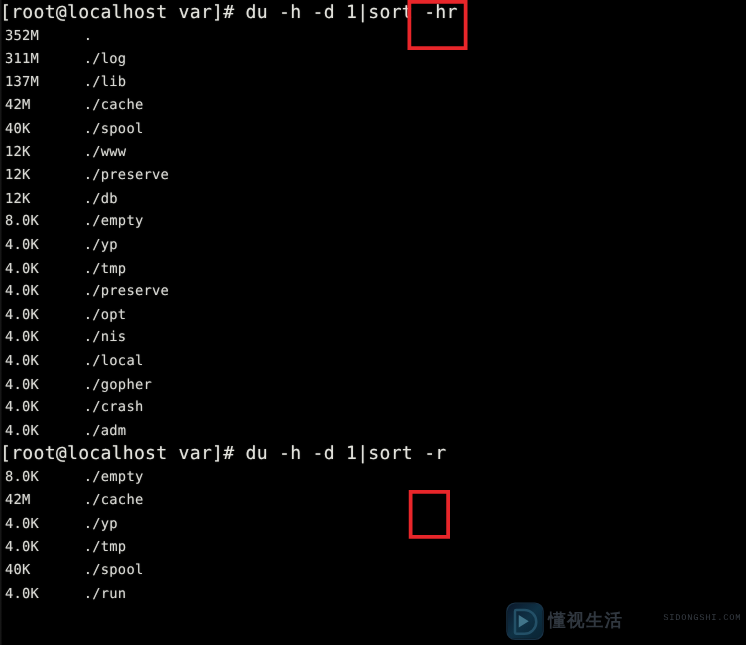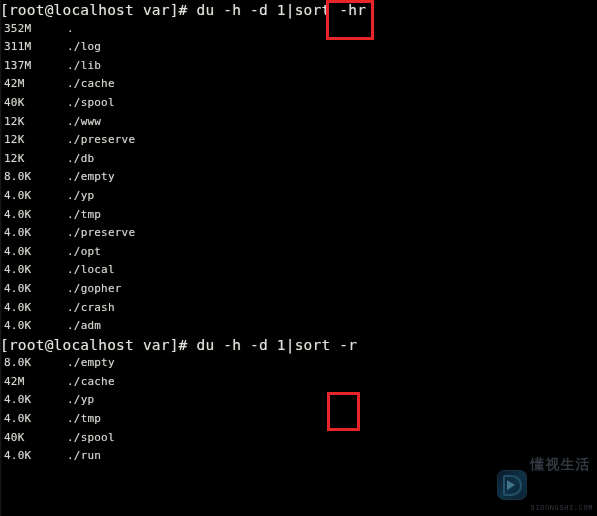--- a/index.html
+++ b/index.html
@@ -121,21 +121,21 @@
     left: 9px;
     top: 9px;
     width: 0;
     height: 0;
     border-left: 8px solid #4d8aa3;
     border-top: 5.5px solid transparent;
     border-bottom: 5.5px solid transparent;
   }
   #wm-text {
     display: flex;
-    flex-direction: column;
+    flex-direction: row;
     justify-content: flex-end;
     line-height: 1;
     gap: 32px;
   }
   #wm-cn {
     font-family: "DejaVu Sans", "Liberation Sans", sans-serif;
     font-size: 14px;
     font-weight: bold;
     color: #39414a;
     letter-spacing: 1px;
@@ -161,20 +161,21 @@
       <div class="row"><span class="col-size">42M</span><span class="col-path">./cache</span></div>
       <div class="row"><span class="col-size">40K</span><span class="col-path">./spool</span></div>
       <div class="row"><span class="col-size">12K</span><span class="col-path">./www</span></div>
       <div class="row"><span class="col-size">12K</span><span class="col-path">./preserve</span></div>
       <div class="row"><span class="col-size">12K</span><span class="col-path">./db</span></div>
       <div class="row"><span class="col-size">8.0K</span><span class="col-path">./empty</span></div>
       <div class="row"><span class="col-size">4.0K</span><span class="col-path">./yp</span></div>
       <div class="row"><span class="col-size">4.0K</span><span class="col-path">./tmp</span></div>
       <div class="row"><span class="col-size">4.0K</span><span class="col-path">./preserve</span></div>
       <div class="row"><span class="col-size">4.0K</span><span class="col-path">./opt</span></div>
+      <div class="row"><span class="col-size">4.0K</span><span class="col-path">./nis</span></div>
       <div class="row"><span class="col-size">4.0K</span><span class="col-path">./local</span></div>
       <div class="row"><span class="col-size">4.0K</span><span class="col-path">./gopher</span></div>
       <div class="row"><span class="col-size">4.0K</span><span class="col-path">./crash</span></div>
       <div class="row"><span class="col-size">4.0K</span><span class="col-path">./adm</span></div>
       <div class="line prompt-line">[root@localhost var]# du -h -d 1|sort -r</div>
       <div class="row"><span class="col-size">8.0K</span><span class="col-path">./empty</span></div>
       <div class="row"><span class="col-size">42M</span><span class="col-path">./cache</span></div>
       <div class="row"><span class="col-size">4.0K</span><span class="col-path">./yp</span></div>
       <div class="row"><span class="col-size">4.0K</span><span class="col-path">./tmp</span></div>
       <div class="row"><span class="col-size">40K</span><span class="col-path">./spool</span></div>

